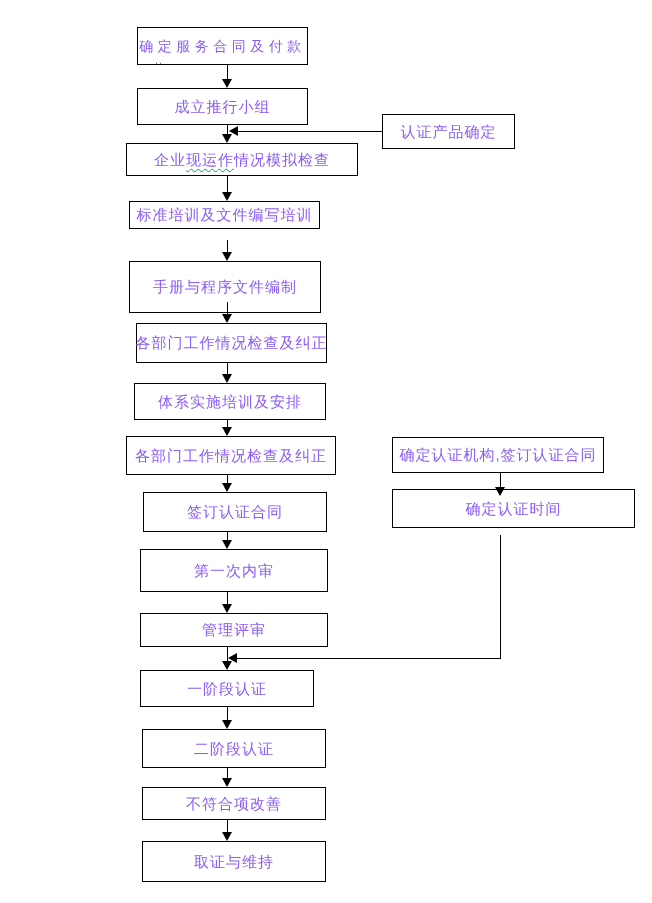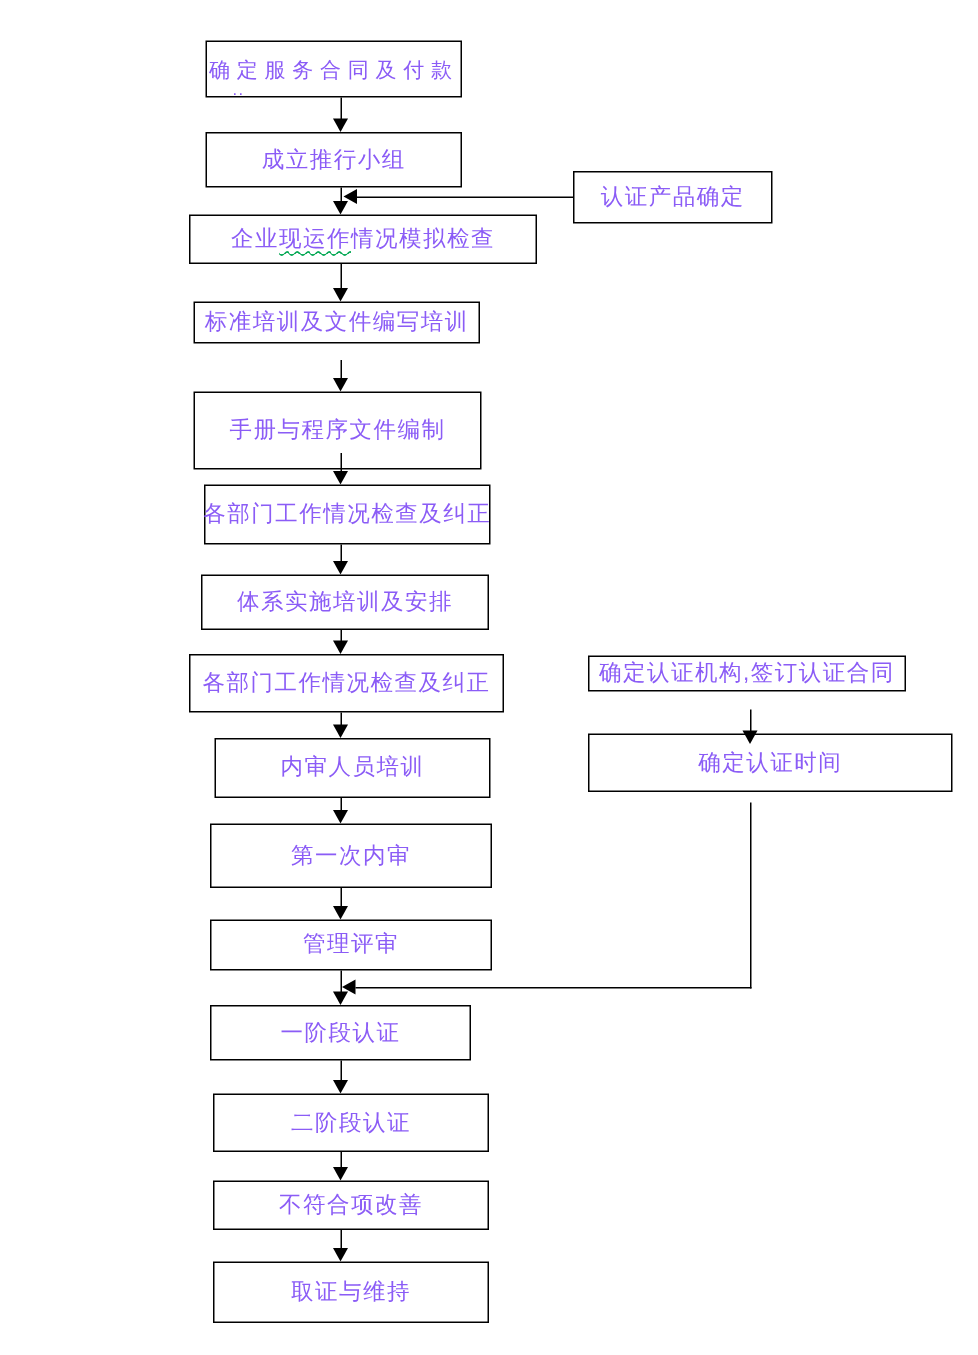--- a/index.html
+++ b/index.html
@@ -61,21 +61,21 @@
 
   <div class="node" style="left:134px;top:383px;width:192px;height:37px">
     <span>体系实施培训及安排</span>
   </div>
 
   <div class="node" style="left:126px;top:436px;width:210px;height:39px">
     <span>各部门工作情况检查及纠正</span>
   </div>
 
   <div class="node" style="left:143px;top:492px;width:184px;height:40px">
-    <span>内审人员培训</span>
+    <span>签订认证合同</span>
   </div>
 
   <div class="node" style="left:140px;top:549px;width:188px;height:43px">
     <span>第一次内审</span>
   </div>
 
   <div class="node" style="left:140px;top:613px;width:188px;height:34px">
     <span>管理评审</span>
   </div>
 
@@ -92,21 +92,21 @@
   </div>
 
   <div class="node" style="left:142px;top:787px;width:184px;height:33px">
     <span>不符合项改善</span>
   </div>
 
   <div class="node" style="left:382px;top:114px;width:133px;height:35px">
     <span>认证产品确定</span>
   </div>
 
-  <div class="node" style="left:392px;top:437px;width:212px;height:24px">
+  <div class="node" style="left:392px;top:437px;width:212px;height:36px">
     <span>确定认证机构,签订认证合同</span>
   </div>
 
   <div class="node" style="left:392px;top:489px;width:243px;height:39px">
     <span>确定认证时间</span>
   </div>
 
   <div class="vline" style="left:227px;top:65px;height:15px"></div>
   <div class="arr-down" style="left:222px;top:79px"></div>
 

